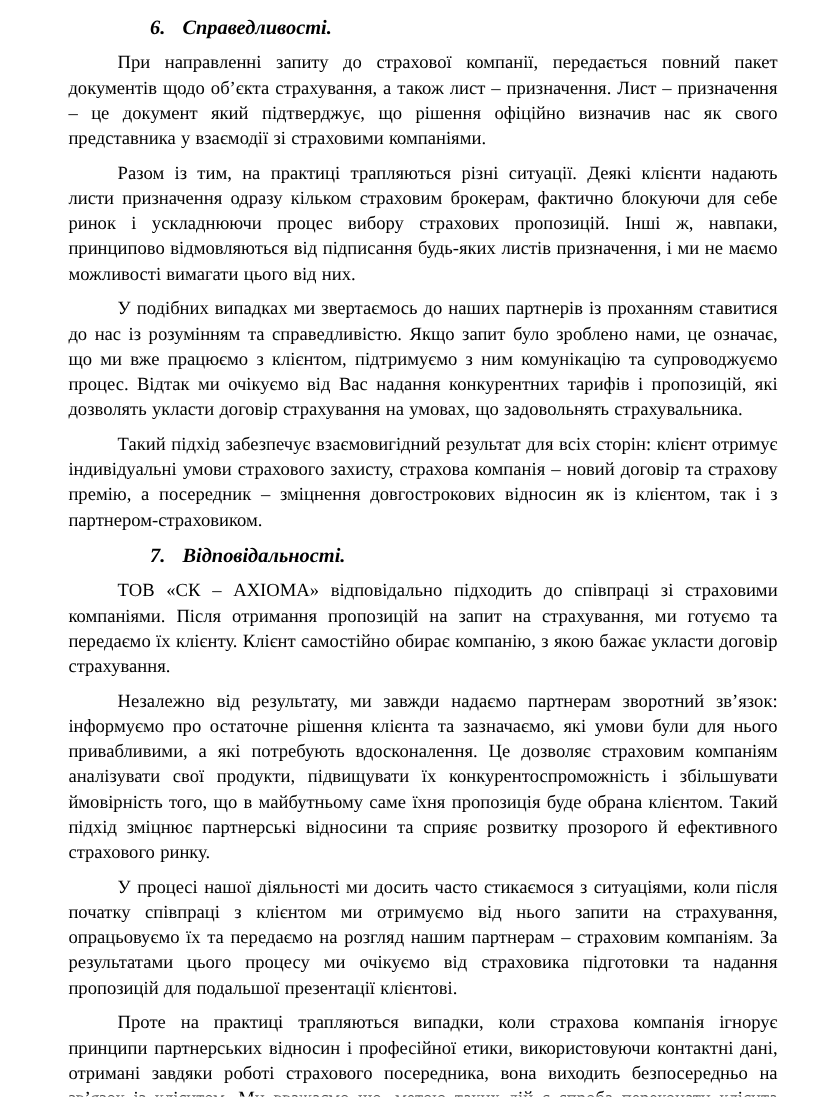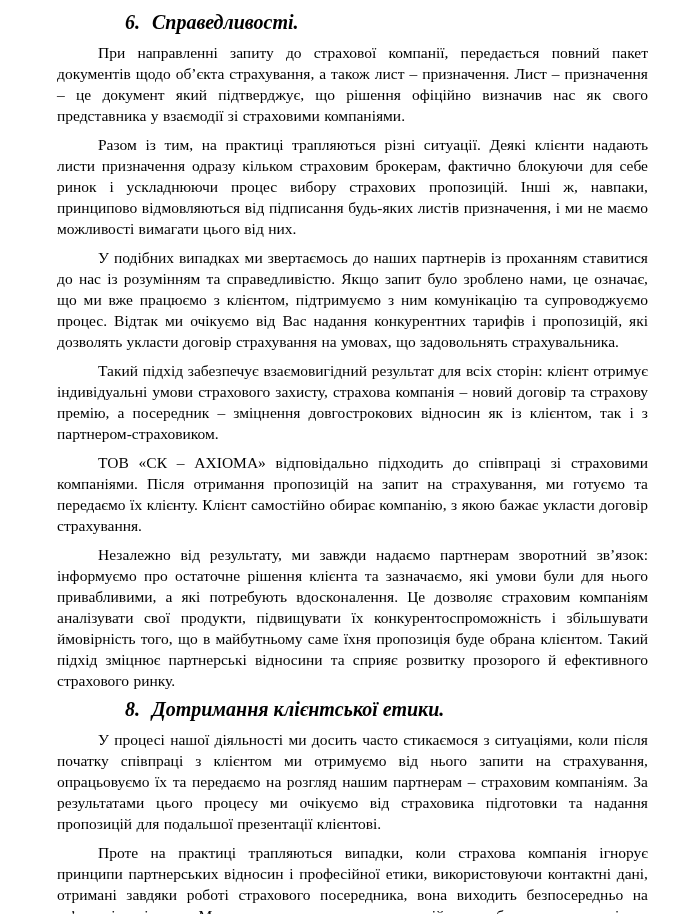--- a/index.html
+++ b/index.html
@@ -16,21 +16,21 @@
     font-family: "Liberation Serif", "DejaVu Serif", serif;
     font-size: 15.5px;
     line-height: 21px;
     color: #000000;
     overflow: hidden;
   }
   .section { margin: 0; }
   .heading {
     margin: 0 0 9px 0;
     padding-left: 68px;
-    font-size: 20px;
+    font-size: 17px;
     font-weight: bold;
     font-style: italic;
     text-align: left;
   }
   .heading .num {
     display: inline-block;
     width: 27px;
   }
   .para {
     margin: 0 0 8px 0;
@@ -46,23 +46,23 @@
 
   <section class="section">
     <h2 class="heading"><span class="num">6.</span><span class="title">Справедливості.</span></h2>
     <p class="para">При направленні запиту до страхової компанії, передається повний пакет документів щодо об’єкта страхування, а також лист – призначення. Лист – призначення – це документ який підтверджує, що рішення офіційно визначив нас як свого представника у взаємодії зі страховими компаніями.</p>
     <p class="para">Разом із тим, на практиці трапляються різні ситуації. Деякі клієнти надають листи призначення одразу кільком страховим брокерам, фактично блокуючи для себе ринок і ускладнюючи процес вибору страхових пропозицій. Інші ж, навпаки, принципово відмовляються від підписання будь-яких листів призначення, і ми не маємо можливості вимагати цього від них.</p>
     <p class="para">У подібних випадках ми звертаємось до наших партнерів із проханням ставитися до нас із розумінням та справедливістю. Якщо запит було зроблено нами, це означає, що ми вже працюємо з клієнтом, підтримуємо з ним комунікацію та супроводжуємо процес. Відтак ми очікуємо від Вас надання конкурентних тарифів і пропозицій, які дозволять укласти договір страхування на умовах, що задовольнять страхувальника.</p>
     <p class="para">Такий підхід забезпечує взаємовигідний результат для всіх сторін: клієнт отримує індивідуальні умови страхового захисту, страхова компанія – новий договір та страхову премію, а посередник – зміцнення довгострокових відносин як із клієнтом, так і з партнером-страховиком.</p>
   </section>
 
   <section class="section">
+    <h2 class="heading"><span class="num">7.</span><span class="title">Відповідальності.</span></h2>
     <p class="para">ТОВ «СК – АХІОМА» відповідально підходить до співпраці зі страховими компаніями. Після отримання пропозицій на запит на страхування, ми готуємо та передаємо їх клієнту. Клієнт самостійно обирає компанію, з якою бажає укласти договір страхування.</p>
     <p class="para">Незалежно від результату, ми завжди надаємо партнерам зворотний зв’язок: інформуємо про остаточне рішення клієнта та зазначаємо, які умови були для нього привабливими, а які потребують вдосконалення. Це дозволяє страховим компаніям аналізувати свої продукти, підвищувати їх конкурентоспроможність і збільшувати ймовірність того, що в майбутньому саме їхня пропозиція буде обрана клієнтом. Такий підхід зміцнює партнерські відносини та сприяє розвитку прозорого й ефективного страхового ринку.</p>
   </section>
 
   <section class="section">
-    <h2 class="heading"><span class="num">8.</span><span class="title">Дотримання клієнтської етики.</span></h2>
     <p class="para">У процесі нашої діяльності ми досить часто стикаємося з ситуаціями, коли після початку співпраці з клієнтом ми отримуємо від нього запити на страхування, опрацьовуємо їх та передаємо на розгляд нашим партнерам – страховим компаніям. За результатами цього процесу ми очікуємо від страховика підготовки та надання пропозицій для подальшої презентації клієнтові.</p>
     <p class="para">Проте на практиці трапляються випадки, коли страхова компанія ігнорує принципи партнерських відносин і професійної етики, використовуючи контактні дані, отримані завдяки роботі страхового посередника, вона виходить безпосередньо на зв’язок із клієнтом. Ми вважаємо що, метою таких дій є спроба переконати клієнта відмовитися від співпраці з посередником та працювати напряму зі страховою компанією.</p>
   </section>
 
 </div>
 
 </body></html>

